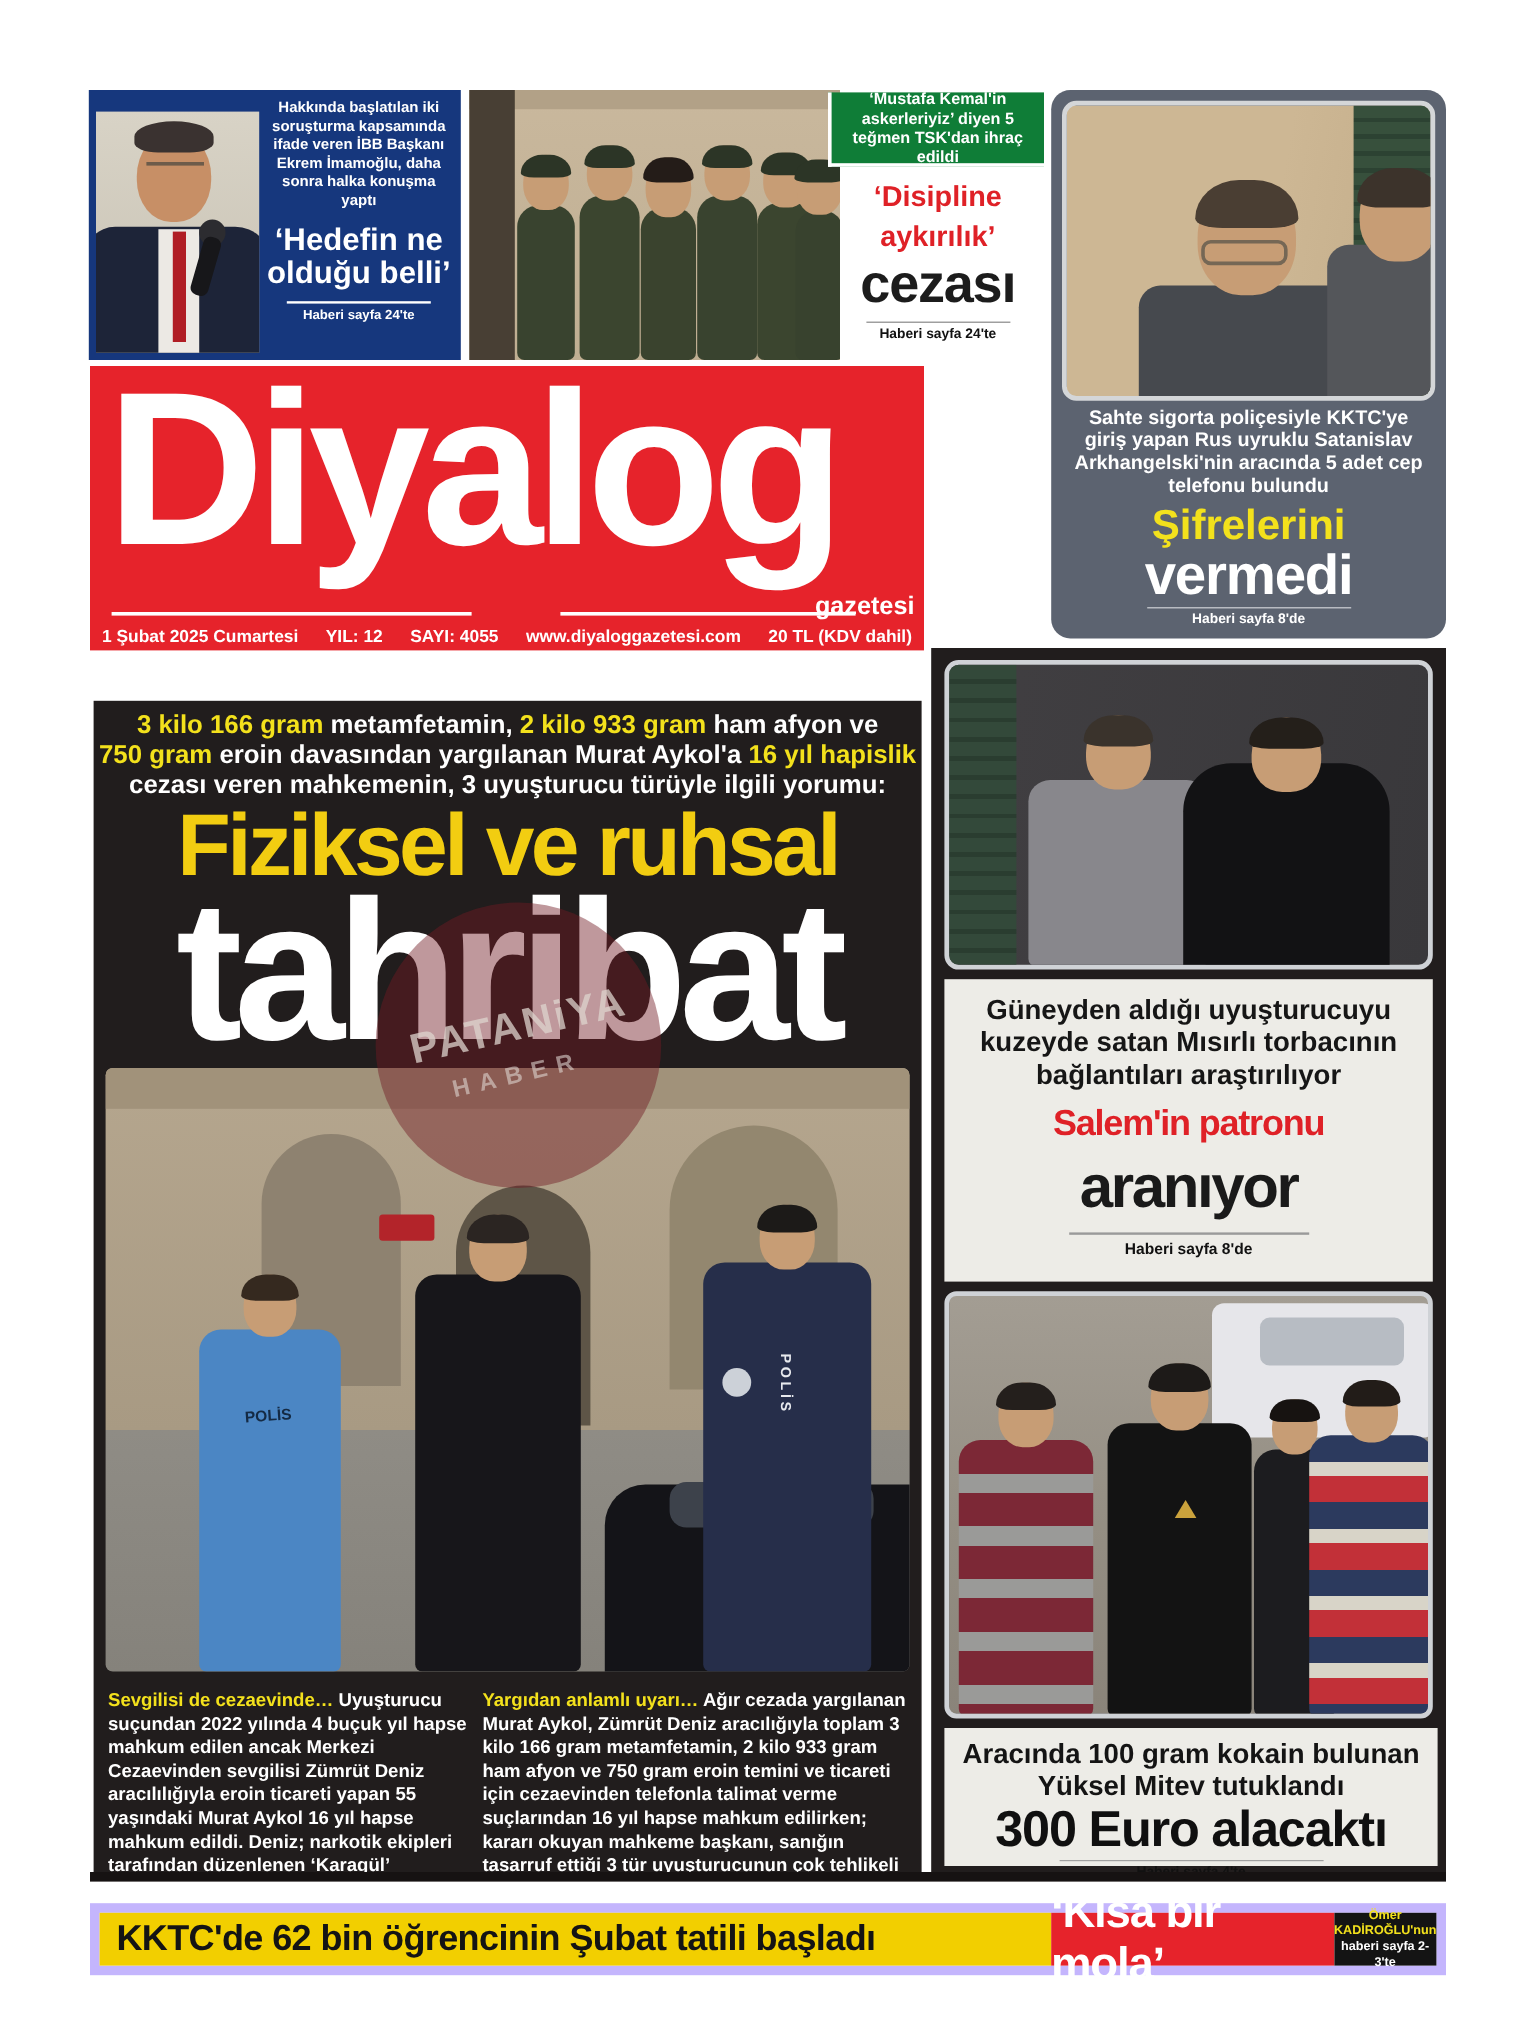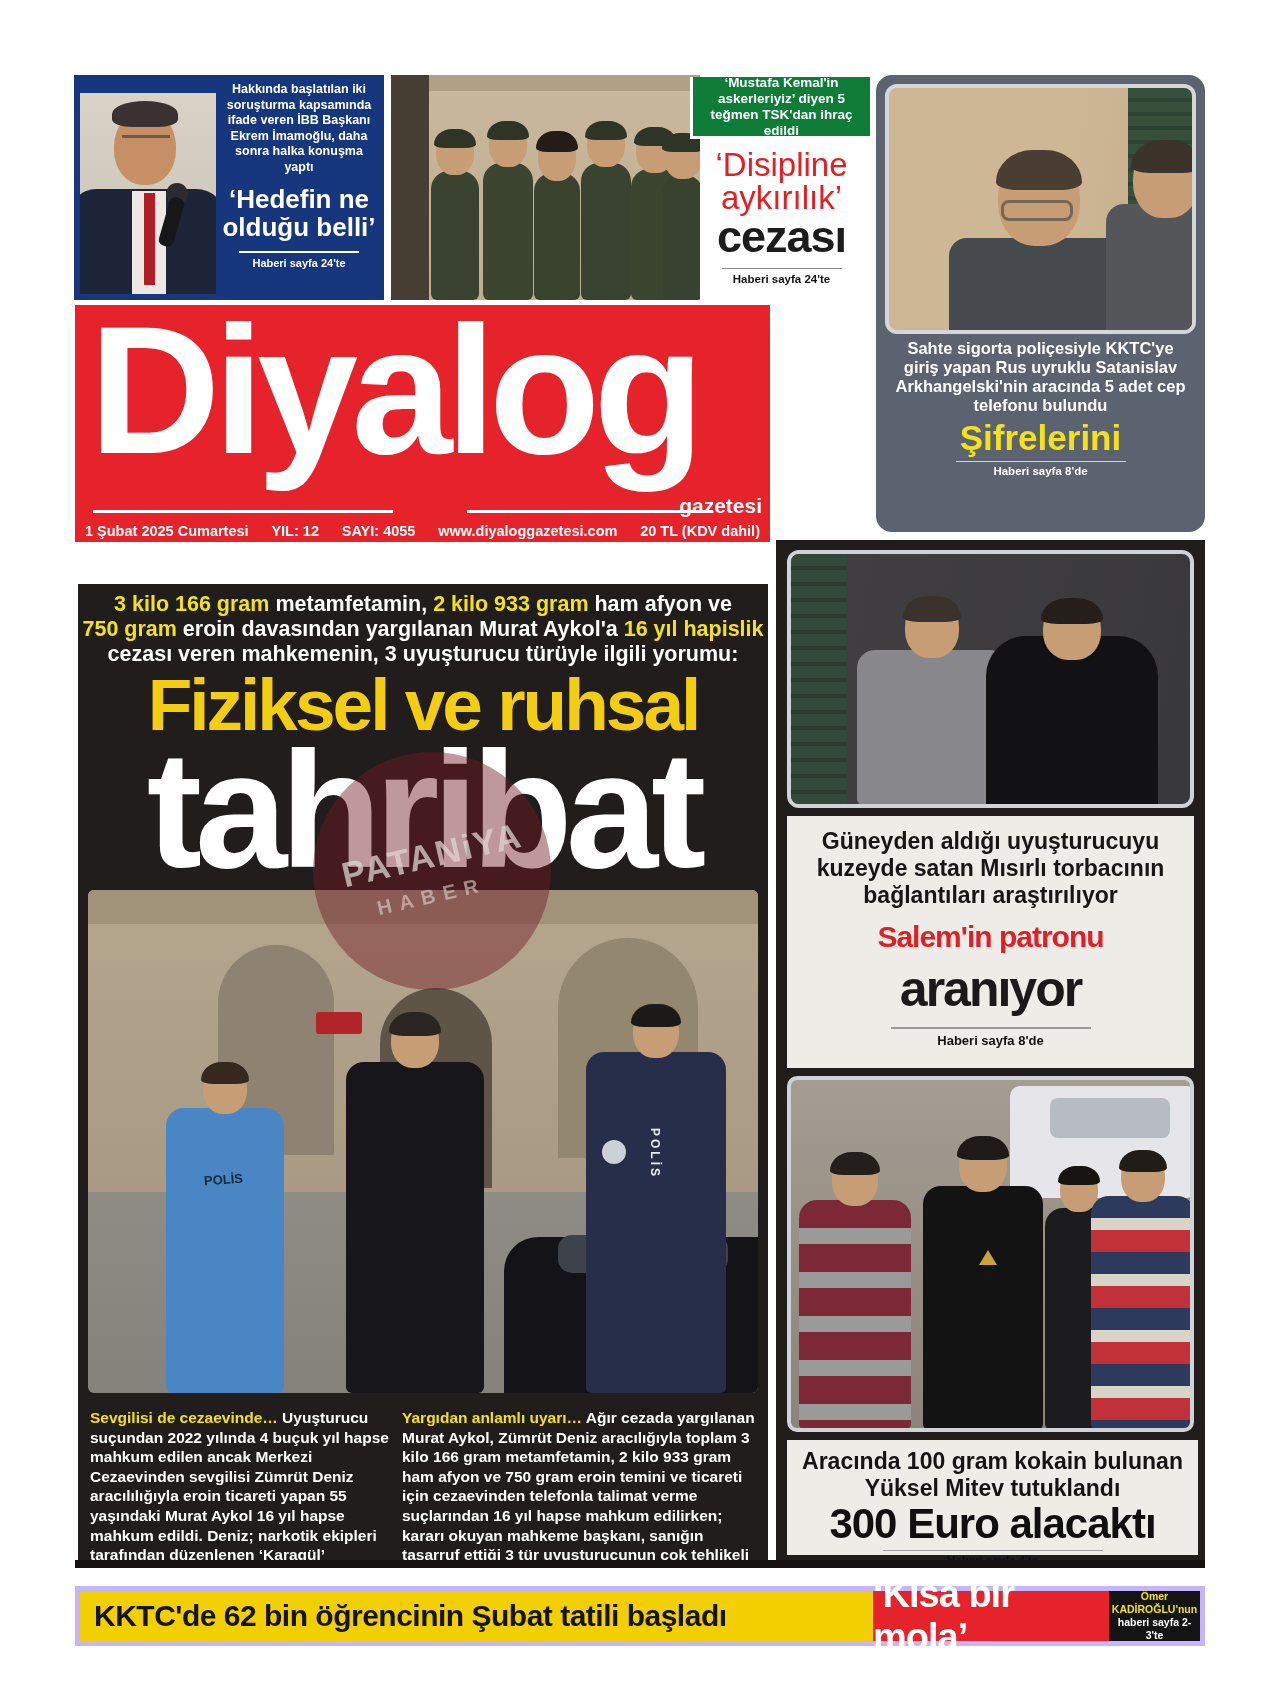--- a/index.html
+++ b/index.html
@@ -32,21 +32,21 @@
   .person::before{content:"";position:absolute;left:50%;top:var(--ht,-42px);transform:translateX(-50%);
     width:var(--hw,38px);height:var(--hh,46px);background:var(--skin,#c79d75);border-radius:50% 50% 44% 44%;}
   .person::after{content:"";position:absolute;left:50%;top:var(--ht,-42px);transform:translateX(-50%);
     width:calc(var(--hw,38px) + 4px);height:calc(var(--hh,46px) * 0.42);background:var(--hair,#2a241f);
     border-radius:48% 48% 30% 30% / 90% 90% 22% 22%;}
 
   
   .badge-green{left:690px;top:77px;width:180px;height:62px;background:#0f7d37;border-left:3px solid #fff;border-bottom:3px solid #fff;
     color:#fff;font-weight:bold;font-size:13.5px;line-height:16px;text-align:center;display:flex;align-items:center;justify-content:center;padding:2px 4px;box-sizing:border-box;}
   .discipline{left:693px;top:148px;width:177px;text-align:center;}
-  .disc-red{color:#df2127;font-size:33px;line-height:33px;font-weight:normal;margin:0;}
+  .disc-red{color:#df2127;font-size:24px;line-height:33px;font-weight:bold;margin:0;}
   .disc-dark{color:#1c1c1c;font-size:45px;line-height:46px;font-weight:bold;margin:0;letter-spacing:-1px;}
   .disc-rule{width:120px;height:1px;background:#888;margin:8px auto 4px auto;}
   .disc-ref{font-size:11.5px;font-weight:bold;color:#111;margin:0;}
 
   
   .box-russian{left:876px;top:75px;width:329px;height:457px;background:#5c6370;border-radius:16px;overflow:hidden;}
   .rus-frame{left:9px;top:9px;width:311px;height:250px;border-radius:12px;border:4px solid #d4d6d8;box-sizing:border-box;
     background:linear-gradient(100deg,#cdb794 55%,#c2ac89);overflow:hidden;}
   .rus-shutter{right:0;top:0;width:64px;height:100%;background:repeating-linear-gradient(180deg,#37503c 0 10px,#2c4232 10px 14px);}
   .rus-glasses{left:112px;top:112px;width:66px;height:15px;border:3px solid #756755;border-radius:8px;}
@@ -110,21 +110,21 @@
   .r2-vanwin{right:20px;top:18px;width:120px;height:40px;background:#b7bcc3;border-radius:8px;}
   .r2-logo{left:188px;top:170px;width:0;height:0;border-left:9px solid transparent;border-right:9px solid transparent;border-bottom:15px solid #caa23c;z-index:3;}
   .graybox2{left:11px;top:900px;width:411px;height:115px;background:#edece7;text-align:center;box-sizing:border-box;padding-top:8px;}
   .gb2-sub{font-size:23px;line-height:27px;font-weight:bold;color:#141414;margin:0 14px;}
   .gb2-hl{font-size:42px;line-height:44px;font-weight:bold;color:#101010;letter-spacing:-1px;margin:0;}
   .gb2-rule{width:220px;height:1px;background:#a0a0a0;margin:4px auto 3px auto;}
   .gb2-ref{font-size:11.5px;font-weight:bold;color:#111;margin:0;}
 
   
   .bottom-rule{left:75px;top:1560px;width:1130px;height:8px;background:#161212;}
-  .bottom-bar{left:75px;top:1586px;width:1130px;height:60px;display:flex;border:5px solid #c4b5fd;box-sizing:border-box;}
+  .bottom-bar{left:75px;top:1586px;width:1130px;height:60px;display:flex;border:8px solid #c4b5fd;box-sizing:border-box;}
   .bb-yellow{width:793px;background:#f2cf00;color:#141414;font-size:30px;font-weight:bold;display:flex;align-items:center;padding-left:14px;box-sizing:border-box;letter-spacing:-0.5px;}
   .bb-red{width:236px;background:#e6232b;color:#fff;font-size:38px;font-weight:bold;display:flex;align-items:center;justify-content:center;letter-spacing:-1px;}
   .bb-black{flex:1;background:#141414;display:flex;flex-direction:column;align-items:center;justify-content:center;text-align:center;line-height:13px;}
   .bb-cn{color:#f3e11c;font-size:10.5px;font-weight:bold;}
   .bb-cr{color:#fff;font-size:10.5px;font-weight:bold;}
 </style>
 </head>
 <body>
 
 <div class="sheet">
@@ -171,20 +171,21 @@
   <section class="abs box-russian">
     <div class="abs rus-frame">
       <div class="abs rus-shutter"></div>
       <i class="person" style="left:60px;top:150px;width:180px;height:100px;--c:#46494e;--hw:82px;--hh:96px;--ht:-88px;--hair:#4a3e33;"></i>
       <i class="person" style="right:-34px;top:116px;width:120px;height:134px;--c:#54565a;--hw:66px;--hh:78px;--ht:-64px;--hair:#3c332b;"></i>
       <div class="abs rus-glasses"></div>
     </div>
     <div class="abs rus-text">
       <p class="rus-kicker">Sahte sigorta poliçesiyle KKTC'ye giriş yapan Rus uyruklu Satanislav Arkhangelski'nin aracında 5 adet cep telefonu bulundu</p>
       <h2 class="rus-yellow">Şifrelerini</h2>
+      <h2 class="rus-white">vermedi</h2>
       <div class="rus-rule"></div>
       <p class="rus-ref">Haberi sayfa 8'de</p>
     </div>
   </section>
 
   <header class="abs masthead">
     <div class="abs mast-title">Diyalog</div>
     <div class="abs mast-rule1"></div>
     <div class="abs mast-rule2"></div>
     <div class="abs mast-sub">gazetesi</div>

